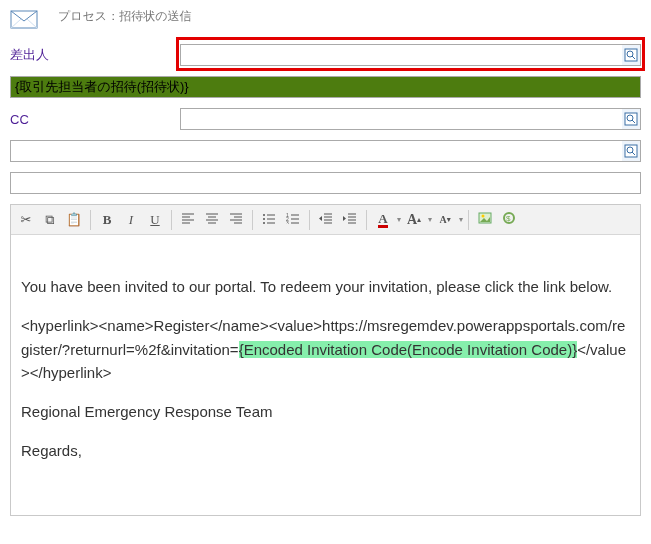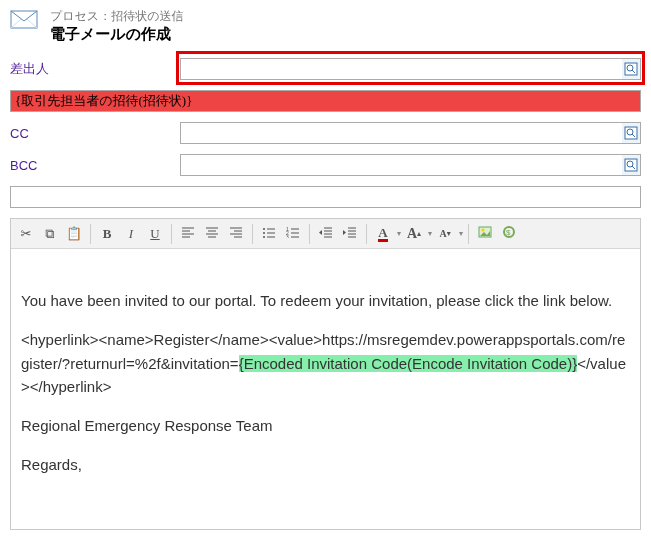--- a/index.html
+++ b/index.html
@@ -5,37 +5,37 @@
   * { box-sizing: border-box; }
   body {
     margin: 0;
     padding: 8px 10px;
     font-family: "Segoe UI", Meiryo, sans-serif;
     font-size: 13px;
     color: #222;
     background: #fff;
     width: 651px;
   }
-  .header-row { display: flex; align-items: flex-start; gap: 12px; margin-bottom: 14px; }
+  .header-row { display: flex; align-items: flex-start; gap: 20px; margin-bottom: 14px; }
   .mail-icon svg { display: block; }
   .proc-label { color: #777; font-size: 12px; }
   .page-title { font-weight: 700; font-size: 15px; color: #000; }
   .form-row { display: flex; align-items: center; margin-bottom: 10px; }
   .form-row .lbl { width: 170px; color: #4c1d95; font-size: 13px; }
   .field-wrap { flex: 1; position: relative; }
   .txt {
     width: 100%;
     height: 22px;
     border: 1px solid #aaa;
     padding: 1px 22px 1px 4px;
     font-size: 13px;
     font-family: inherit;
     background: #fff;
   }
-  .txt.yellow { background: #ef4444; font-family: Liberation Serif, serif; }
+  .txt.yellow { background: #4d7c0f; }
   .lookup-btn {
     position: absolute;
     right: 1px; top: 1px;
     width: 18px; height: 20px;
     border: none;
     background: #eef4fb;
     display: flex; align-items: center; justify-content: center;
     cursor: pointer;
     padding: 0;
   }
@@ -94,21 +94,20 @@
       <rect x="1" y="3" width="26" height="17" fill="#fff" stroke="#5b88b8" stroke-width="1"></rect>
       <polyline points="1,3 14,13 27,3" fill="none" stroke="#5b88b8" stroke-width="1"></polyline>
       <polyline points="1,20 11,11" fill="none" stroke="#cfdff0" stroke-width="1"></polyline>
       <polyline points="27,20 17,11" fill="none" stroke="#cfdff0" stroke-width="1"></polyline>
     </svg>
   </span>
   <div>
     <div class="proc-label">
       <span>プロセス：</span><span>招待状の送信</span>
     </div>
-    <div class="page-title">電子メールの作成</div>
   </div>
 </div>
 
 <div class="form-row" style="position:relative;">
   <div class="lbl">差出人</div>
   <div class="field-wrap">
     <input class="txt" type="text" value="" style="">
     <button class="lookup-btn">
       <span>
         <svg width="14" height="14" viewBox="0 0 14 14">
@@ -138,21 +137,20 @@
             <rect x="1" y="1" width="12" height="12" fill="#fff" stroke="#3a6ea5"></rect>
             <circle cx="6" cy="6" r="3" fill="none" stroke="#3a6ea5"></circle>
             <line x1="8" y1="8" x2="11" y2="11" stroke="#3a6ea5"></line>
           </svg>
       </span>
     </button>
   </div>
 </div>
 
 <div class="form-row">
-  <div class="lbl">BCC</div>
   <div class="field-wrap">
     <input class="txt" type="text" value="" style="">
     <button class="lookup-btn">
       <span>
         <svg width="14" height="14" viewBox="0 0 14 14">
             <rect x="1" y="1" width="12" height="12" fill="#fff" stroke="#3a6ea5"></rect>
             <circle cx="6" cy="6" r="3" fill="none" stroke="#3a6ea5"></circle>
             <line x1="8" y1="8" x2="11" y2="11" stroke="#3a6ea5"></line>
           </svg>
       </span>

